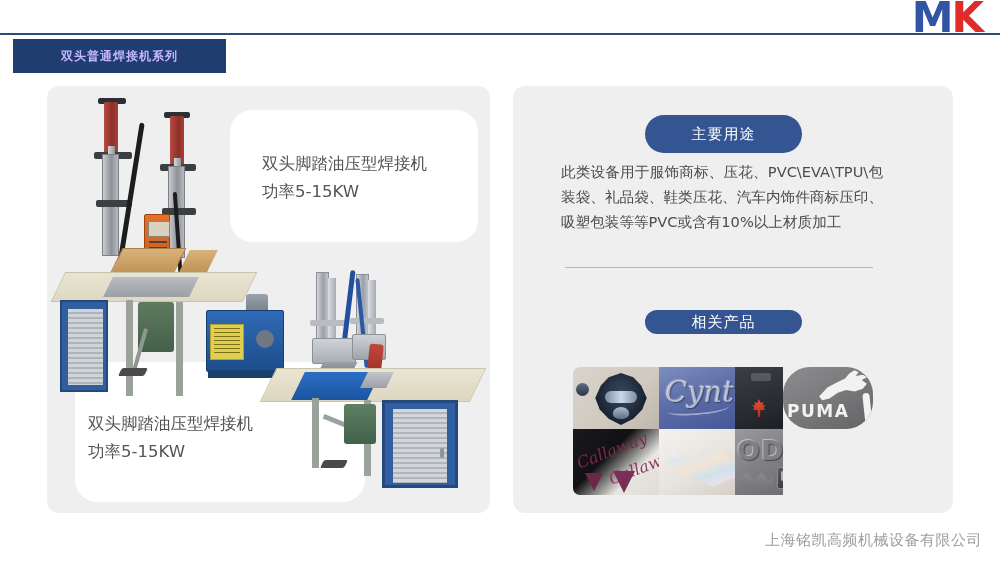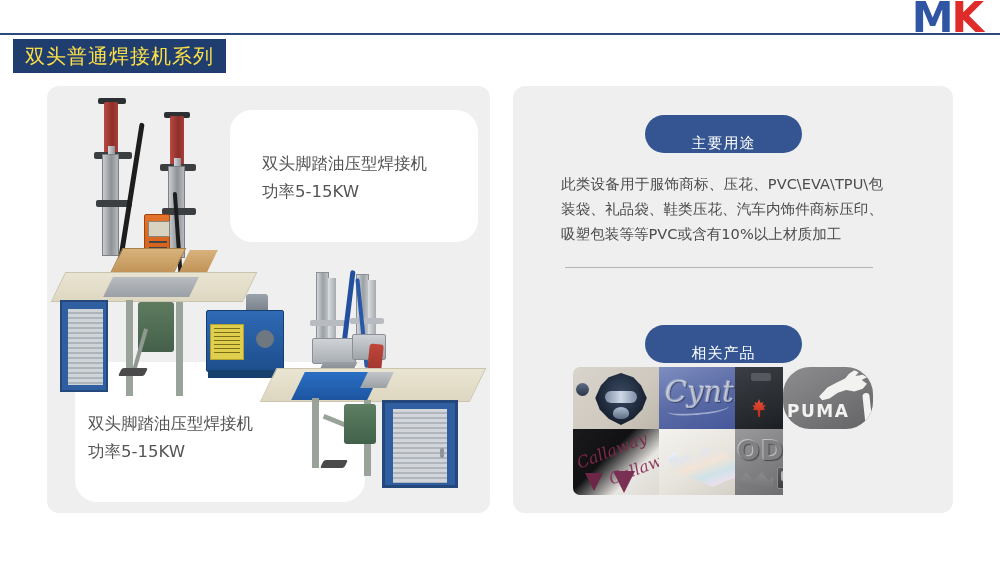--- a/index.html
+++ b/index.html
@@ -35,24 +35,24 @@
   .logo .m { color: #2f55a4; }
   .logo .k { color: #e02b2b; }
 
   .title-block {
     position: absolute; left: 13px; top: 39px;
     width: 213px; height: 34px;
     background: #1f3d6e;
     display: flex; align-items: center; justify-content: center;
   }
   .title-block span {
-    color: #fde047;
-    font-size: 20px;
+    color: #c4b5fd;
+    font-size: 12px;
     letter-spacing: 1px;
-    font-weight: 400;
+    font-weight: 700;
   }
 
   
   .panel {
     position: absolute;
     background: #efefef;
     border-radius: 12px;
   }
   #panel-left  { left: 47px;  top: 86px; width: 443px; height: 427px; }
   #panel-right { left: 513px; top: 86px; width: 440px; height: 427px; }
@@ -342,30 +342,30 @@
     background: #2a58a8; border-radius: 3px;
     transform: rotate(-6deg);
   }
 
   
   .pill {
     position: absolute;
     background: #345591;
     color: #ffffff;
     border-radius: 20px;
-    display: flex; align-items: flex-end; justify-content: center;
+    display: flex; align-items: center; justify-content: center;
     font-size: 15px;
     letter-spacing: 1px;
   }
   #pill-usage   { left: 645px; top: 115px; width: 157px; height: 38px; }
-  #pill-related { left: 645px; top: 325px; width: 157px; height: 38px; }
+  #pill-related { left: 645px; top: 310px; width: 157px; height: 24px; }
 
   #usage-text {
     position: absolute;
-    left: 561px; top: 171px; width: 322px;
+    left: 561px; top: 159px; width: 322px;
     color: #4c4c4c;
     font-size: 14.6px;
     line-height: 25px;
     text-align: justify;
   }
   .divider {
     position: absolute;
     left: 565px; top: 267px; width: 308px; height: 1px;
     background: #b4b4b4;
   }
@@ -653,14 +653,15 @@
       <div class="bat"></div>
     </div>
     <div class="cell c-oddi">
       <div class="oddi-word">ODDI</div>
       <div class="oddi-wave"></div>
       <div class="oddi-badge a"></div>
 
     </div>
   </div>
 
+  <div id="footer">上海铭凯高频机械设备有限公司</div>
 
 </div>
 
 </body></html>

